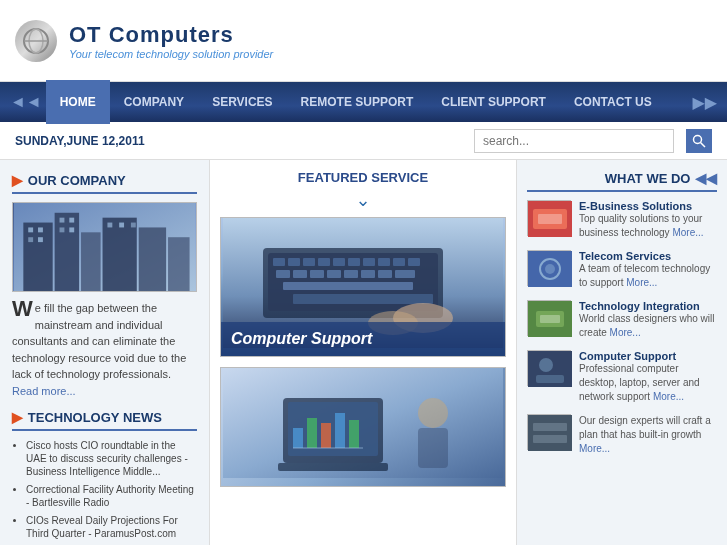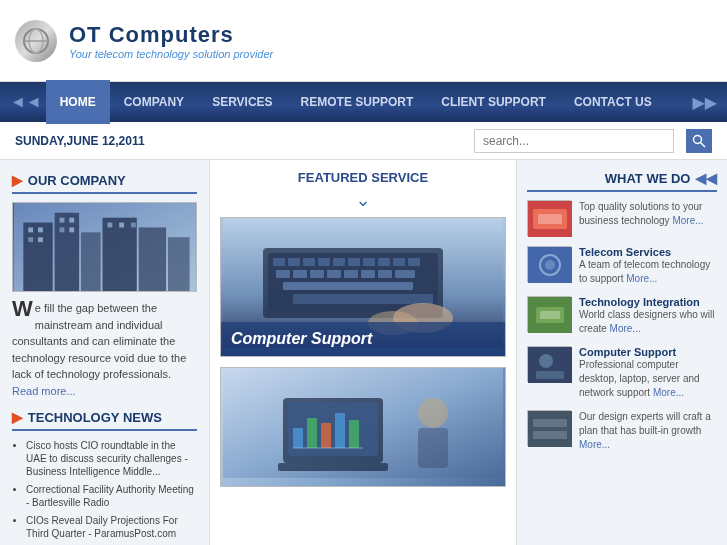--- a/index.html
+++ b/index.html
@@ -249,20 +249,21 @@
 
     <div class="service-item">
       <div class="service-img ebiz">
         <svg viewBox="0 0 44 36" width="44" height="36">
             <rect width="44" height="36" fill="#cc4444"></rect>
             <rect x="5" y="8" width="34" height="20" rx="2" fill="#ff8866" opacity="0.6"></rect>
             <rect x="10" y="13" width="24" height="10" rx="1" fill="#fff" opacity="0.3"></rect>
           </svg>
       </div>
       <div class="service-info">
+        <div class="service-name">E-Business Solutions</div>
         <div class="service-desc">
           <span>Top quality solutions to your business technology</span>
           <a href="#">More...</a>
         </div>
       </div>
     </div>
 
     <div class="service-item">
       <div class="service-img telecom">
         <svg viewBox="0 0 44 36" width="44" height="36">

